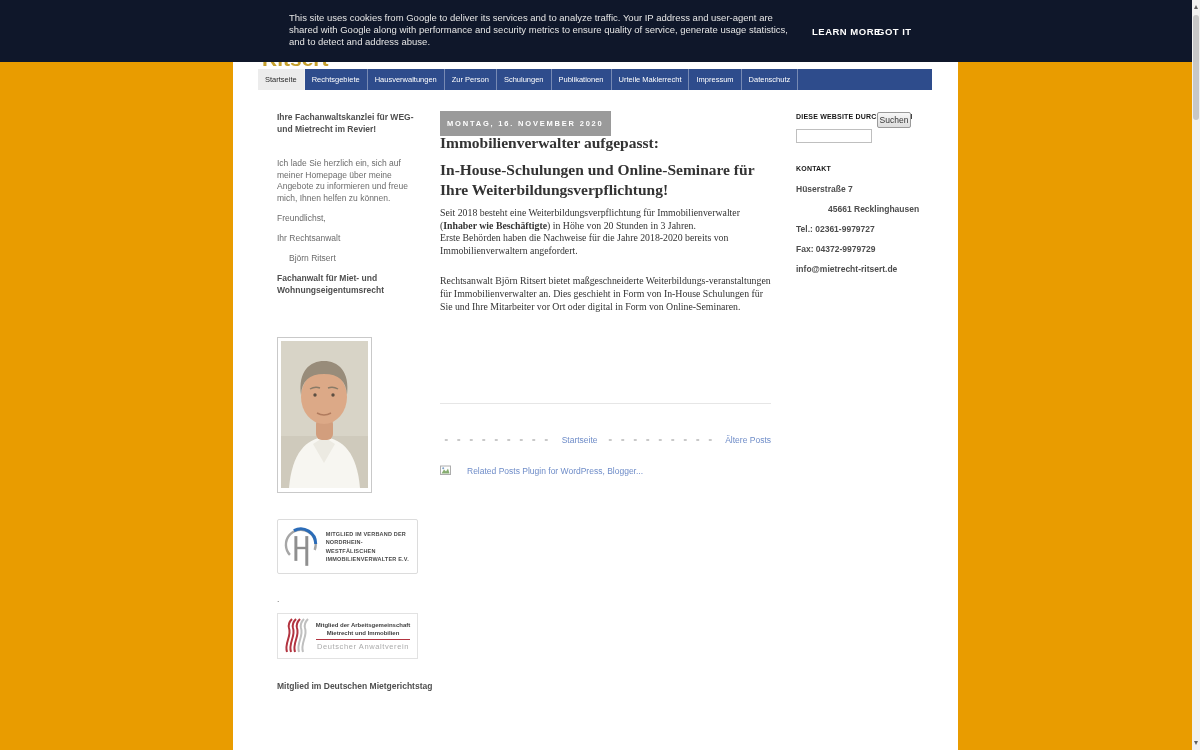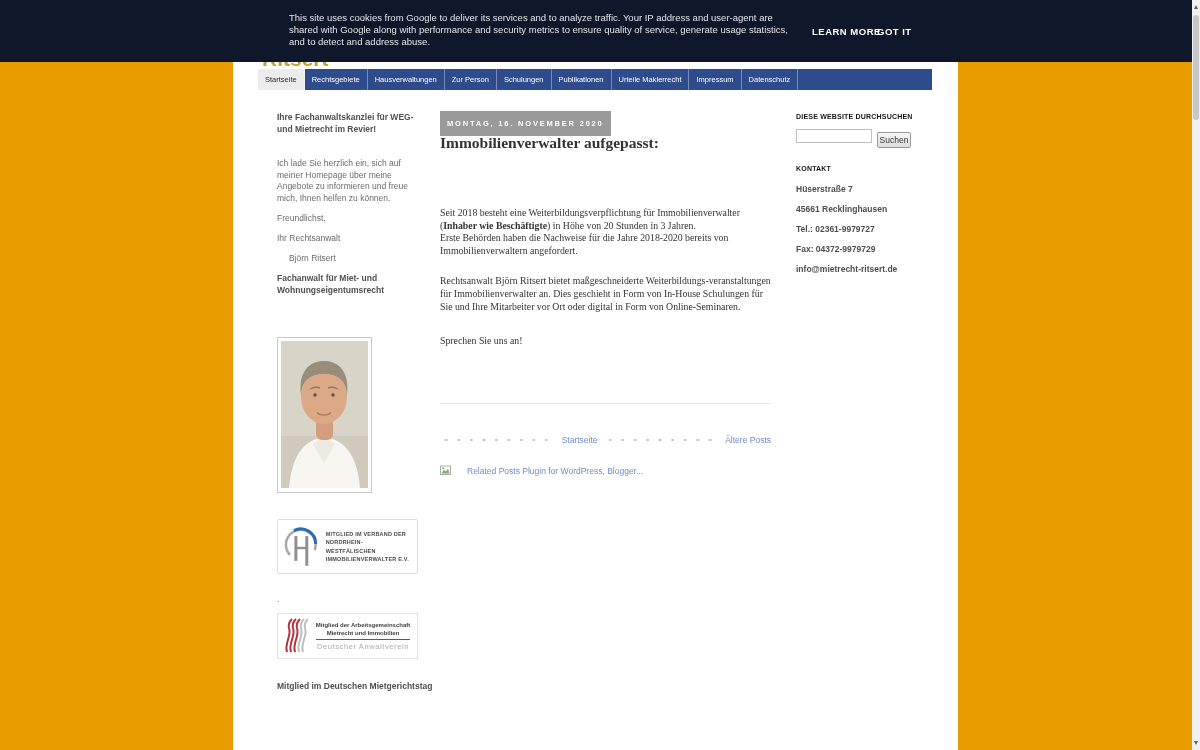--- a/index.html
+++ b/index.html
@@ -52,21 +52,21 @@
 
   .pager { position:absolute; left:440px; top:433px; width:331px; height:13px; display:flex; align-items:center; gap:6px; }
   .pager-dots { flex:1; height:4px; background-image:radial-gradient(circle, #C9C9C9 1.1px, transparent 1.5px); background-size:12.5px 4px; background-repeat:repeat-x; background-position:left center; }
   .pager a { font-size:8.5px; color:#6E8CC8; text-decoration:none; white-space:nowrap; }
 
   .related { position:absolute; left:440px; top:465px; display:flex; align-items:center; gap:16px; font-size:8.5px; color:#6E8CC8; text-decoration:none; }
 
   
   .rs-heading { position:absolute; font-size:7px; font-weight:bold; color:#161616; letter-spacing:.2px; }
   .search-input { position:absolute; left:796px; top:129px; width:76px; height:14px; border:1px solid #BFBFBF; background:#fff; font-size:8px; padding:0 3px; }
-  .search-btn { position:absolute; left:877px; top:132px; width:34px; height:16px; font-size:8.5px; color:#333; background:linear-gradient(#F7F7F7,#DDDDDD); border:1px solid #9A9A9A; border-radius:2px; font-family:"Liberation Sans",sans-serif; cursor:pointer; }
+  .search-btn { position:absolute; left:877px; top:112px; width:34px; height:16px; font-size:8.5px; color:#333; background:linear-gradient(#F7F7F7,#DDDDDD); border:1px solid #9A9A9A; border-radius:2px; font-family:"Liberation Sans",sans-serif; cursor:pointer; }
   .contact-line { position:absolute; left:796px; width:140px; font-size:8.5px; font-weight:bold; color:#4D4D4D; }
 
   
   .scrollbar { position:absolute; right:0; top:0; width:8px; height:750px; background:#F1F1F1; z-index:30; }
   .sb-btn { position:absolute; left:0; width:8px; height:14px; background:#F1F1F1; display:flex; align-items:center; justify-content:center; }
   .sb-up { top:0; } .sb-down { bottom:0; }
   .tri-up { width:0; height:0; border-left:2.5px solid transparent; border-right:2.5px solid transparent; border-bottom:4px solid #606060; }
   .tri-down { width:0; height:0; border-left:2.5px solid transparent; border-right:2.5px solid transparent; border-top:4px solid #606060; }
   .sb-thumb { position:absolute; left:1px; top:15px; width:6px; height:105px; background:#C7C7C7; border-radius:3px; }
 </style>
@@ -145,25 +145,25 @@
       <div class="badge2-l1">Mietrecht und Immobilien</div>
       <div class="badge2-rule"></div>
       <div class="badge2-l3">Deutscher Anwaltverein</div>
     </div>
   </div>
 
   <div class="ls ls-bold" style="left:277px; top:681px; width:160px;">Mitglied im Deutschen Mietgerichtstag</div>
 
   <div class="date-badge">MONTAG, 16. NOVEMBER 2020</div>
   <h1 class="post-h1">Immobilienverwalter aufgepasst:</h1>
+  <h2 class="post-h2">In-House-Schulungen und Online-Seminare für Ihre Weiterbildungsverpflichtung!</h2>
 
   <p class="post-p p1"><span>Seit 2018 besteht eine Weiterbildungsverpflichtung für Immobilienverwalter (</span><strong>Inhaber wie Beschäftigte</strong><span>) in Höhe von 20 Stunden in 3 Jahren.</span></p>
   <p class="post-p p2">Erste Behörden haben die Nachweise für die Jahre 2018-2020 bereits von Immobilienverwaltern angefordert.</p>
   <p class="post-p p3">Rechtsanwalt Björn Ritsert bietet maßgeschneiderte Weiterbildungs-veranstaltungen für Immobilienverwalter an. Dies geschieht  in Form von In-House Schulungen für Sie und Ihre Mitarbeiter vor Ort oder digital in Form von Online-Seminaren.</p>
-  <p class="post-p p4">Sprechen Sie uns an!</p>
 
   <div class="post-divider"></div>
 
   <div class="pager">
     <div class="pager-dots" style="max-width:116px;"></div>
     <a>Startseite</a>
     <div class="pager-dots"></div>
     <a>Ältere Posts</a>
   </div>
 
@@ -175,21 +175,21 @@
     </svg>
     <span>Related Posts Plugin for WordPress, Blogger...</span>
   </a>
 
   <div class="rs-heading" style="left:796px; top:113px; position:absolute;">DIESE WEBSITE DURCHSUCHEN</div>
   <input class="search-input" type="text" style="">
   <button class="search-btn">Suchen</button>
 
   <div class="rs-heading" style="left:796px; top:165px; position:absolute;">KONTAKT</div>
   <div class="contact-line" style="top:184px;">Hüserstraße 7</div>
-  <div class="contact-line" style="top:204px;">45661 Recklinghausen</div>
+  <div class="contact-line" style="top:204px;margin-left:32px;">45661 Recklinghausen</div>
   <div class="contact-line" style="top:224px;">Tel.: 02361-9979727</div>
   <div class="contact-line" style="top:244px;">Fax: 04372-9979729</div>
   <div class="contact-line" style="top:264px;">info@mietrecht-ritsert.de</div>
 
   <div class="cookie-banner">
     <div class="cookie-text">This site uses cookies from Google to deliver its services and to analyze traffic. Your IP address and user-agent are shared with Google along with performance and security metrics to ensure quality of service, generate usage statistics, and to detect and address abuse.</div>
     <button class="cookie-btn btn-learn">LEARN MORE</button>
     <button class="cookie-btn btn-got">GOT IT</button>
   </div>
 

